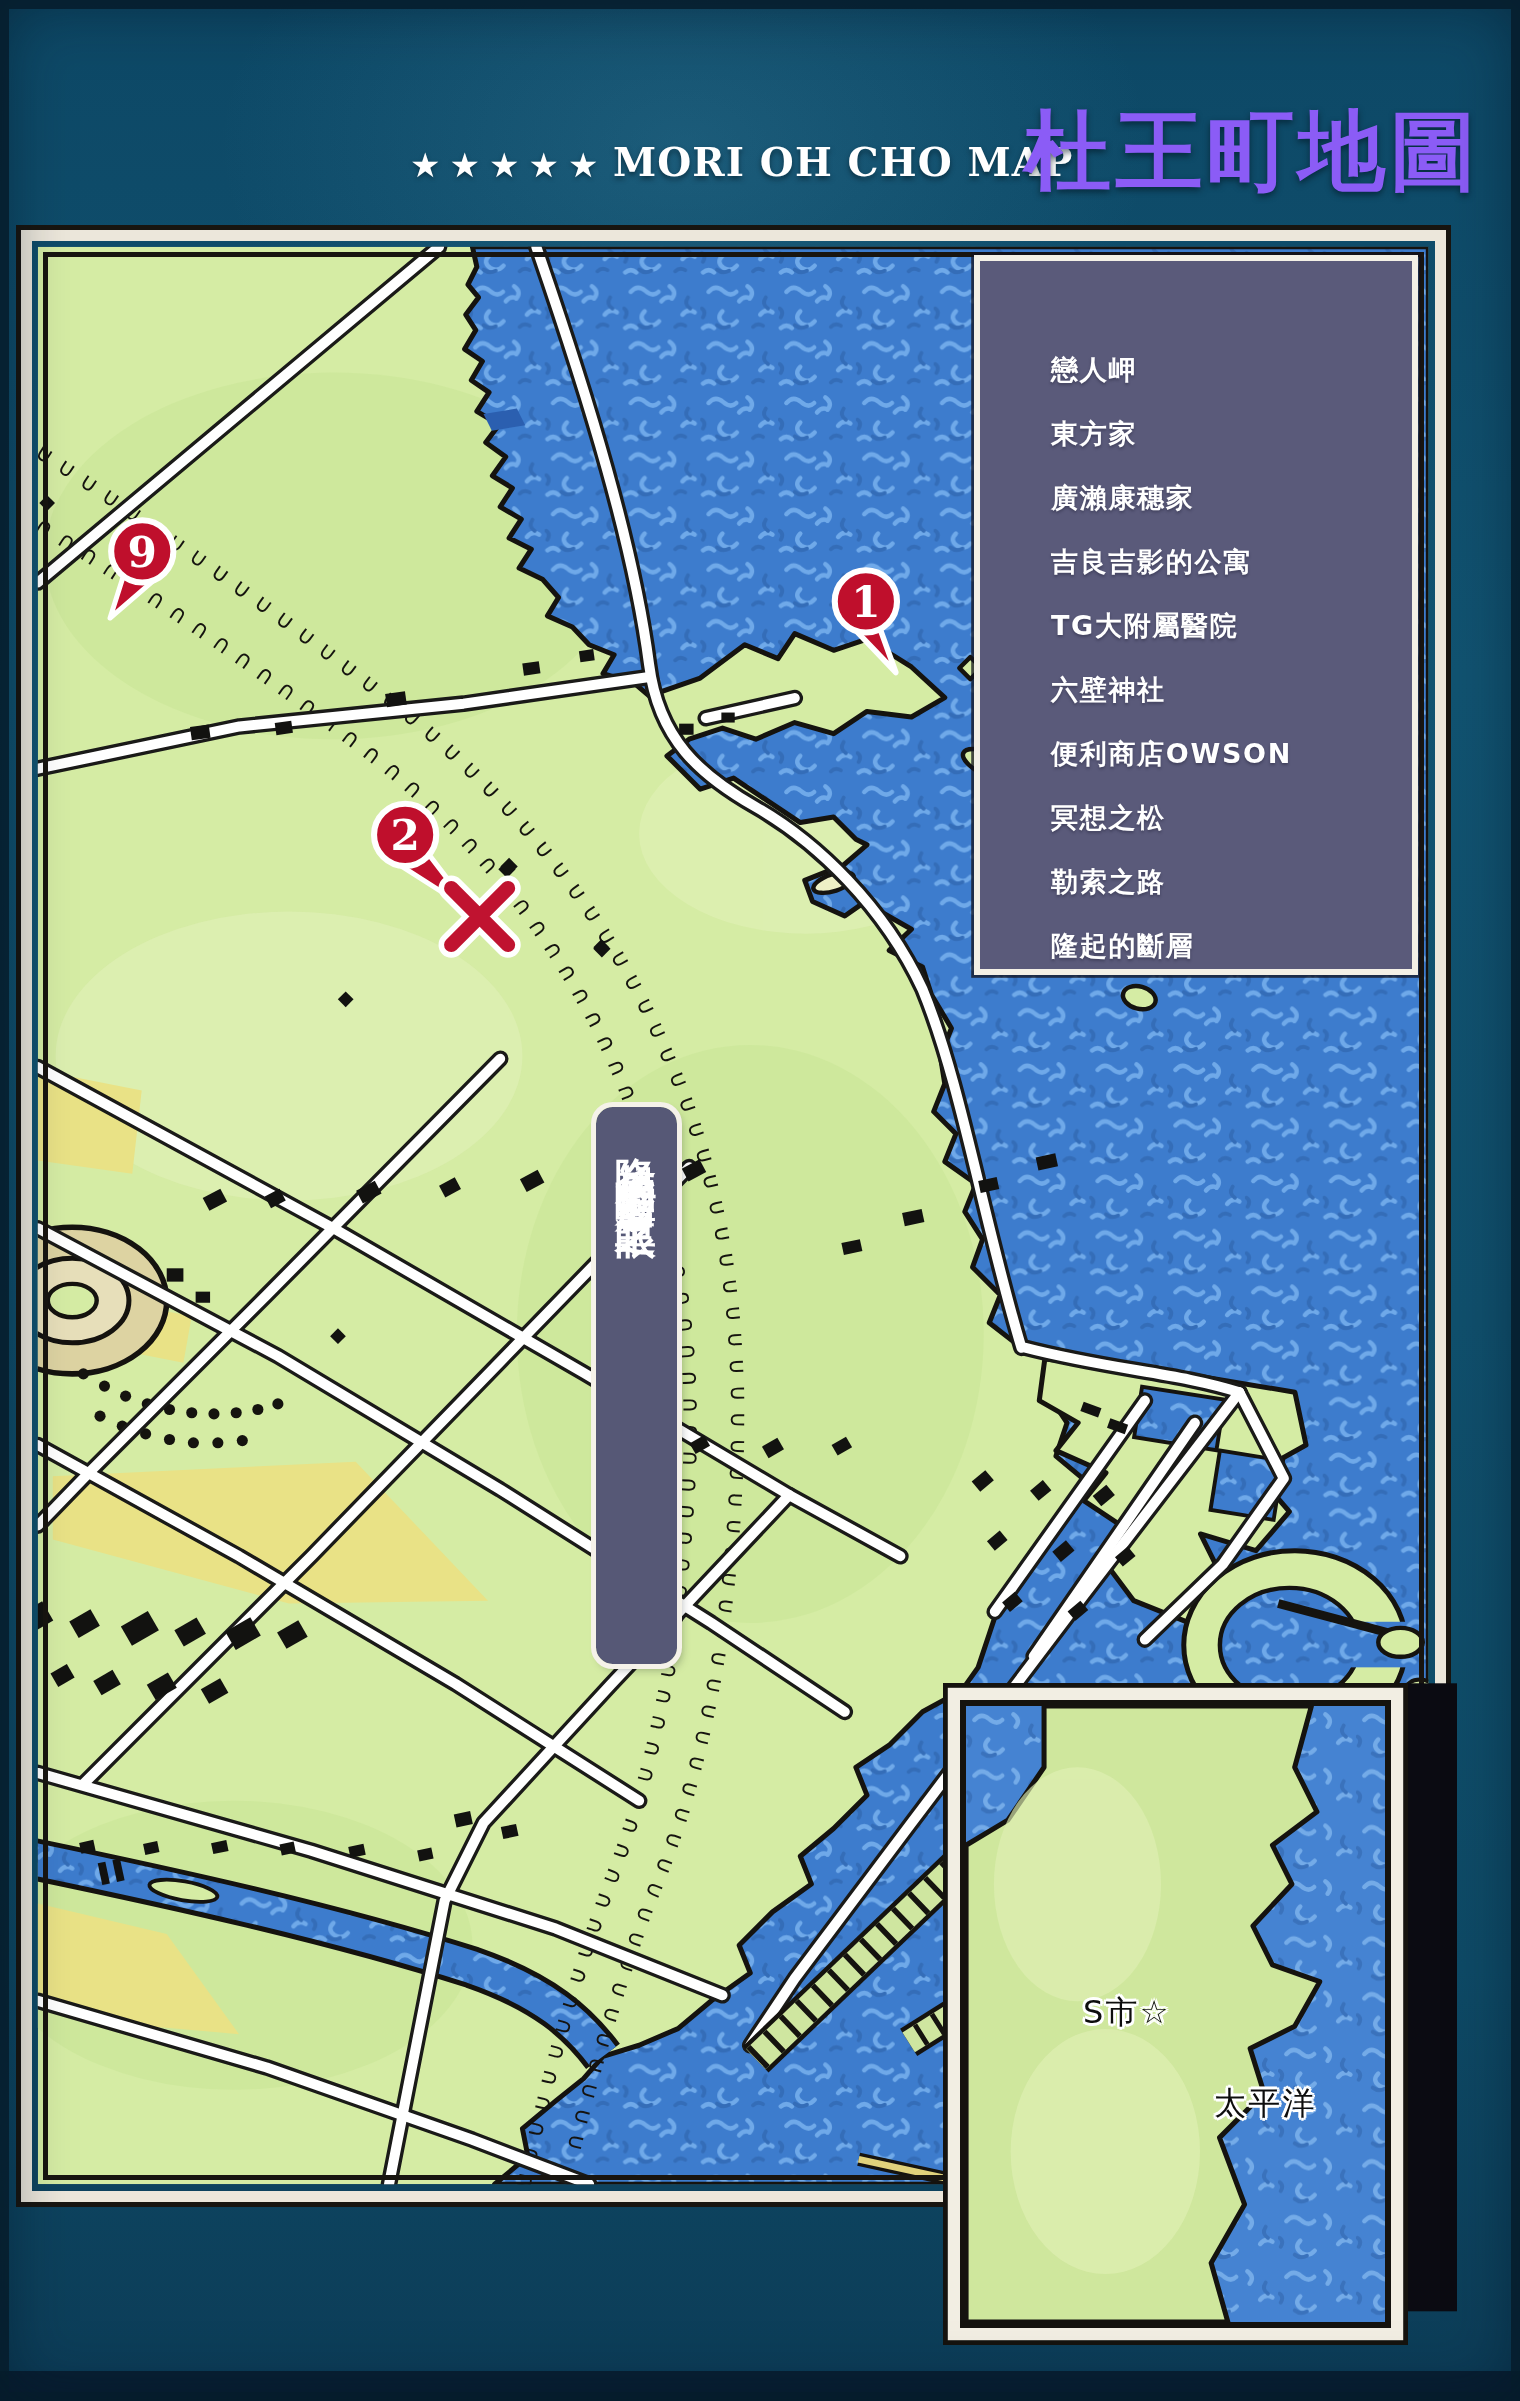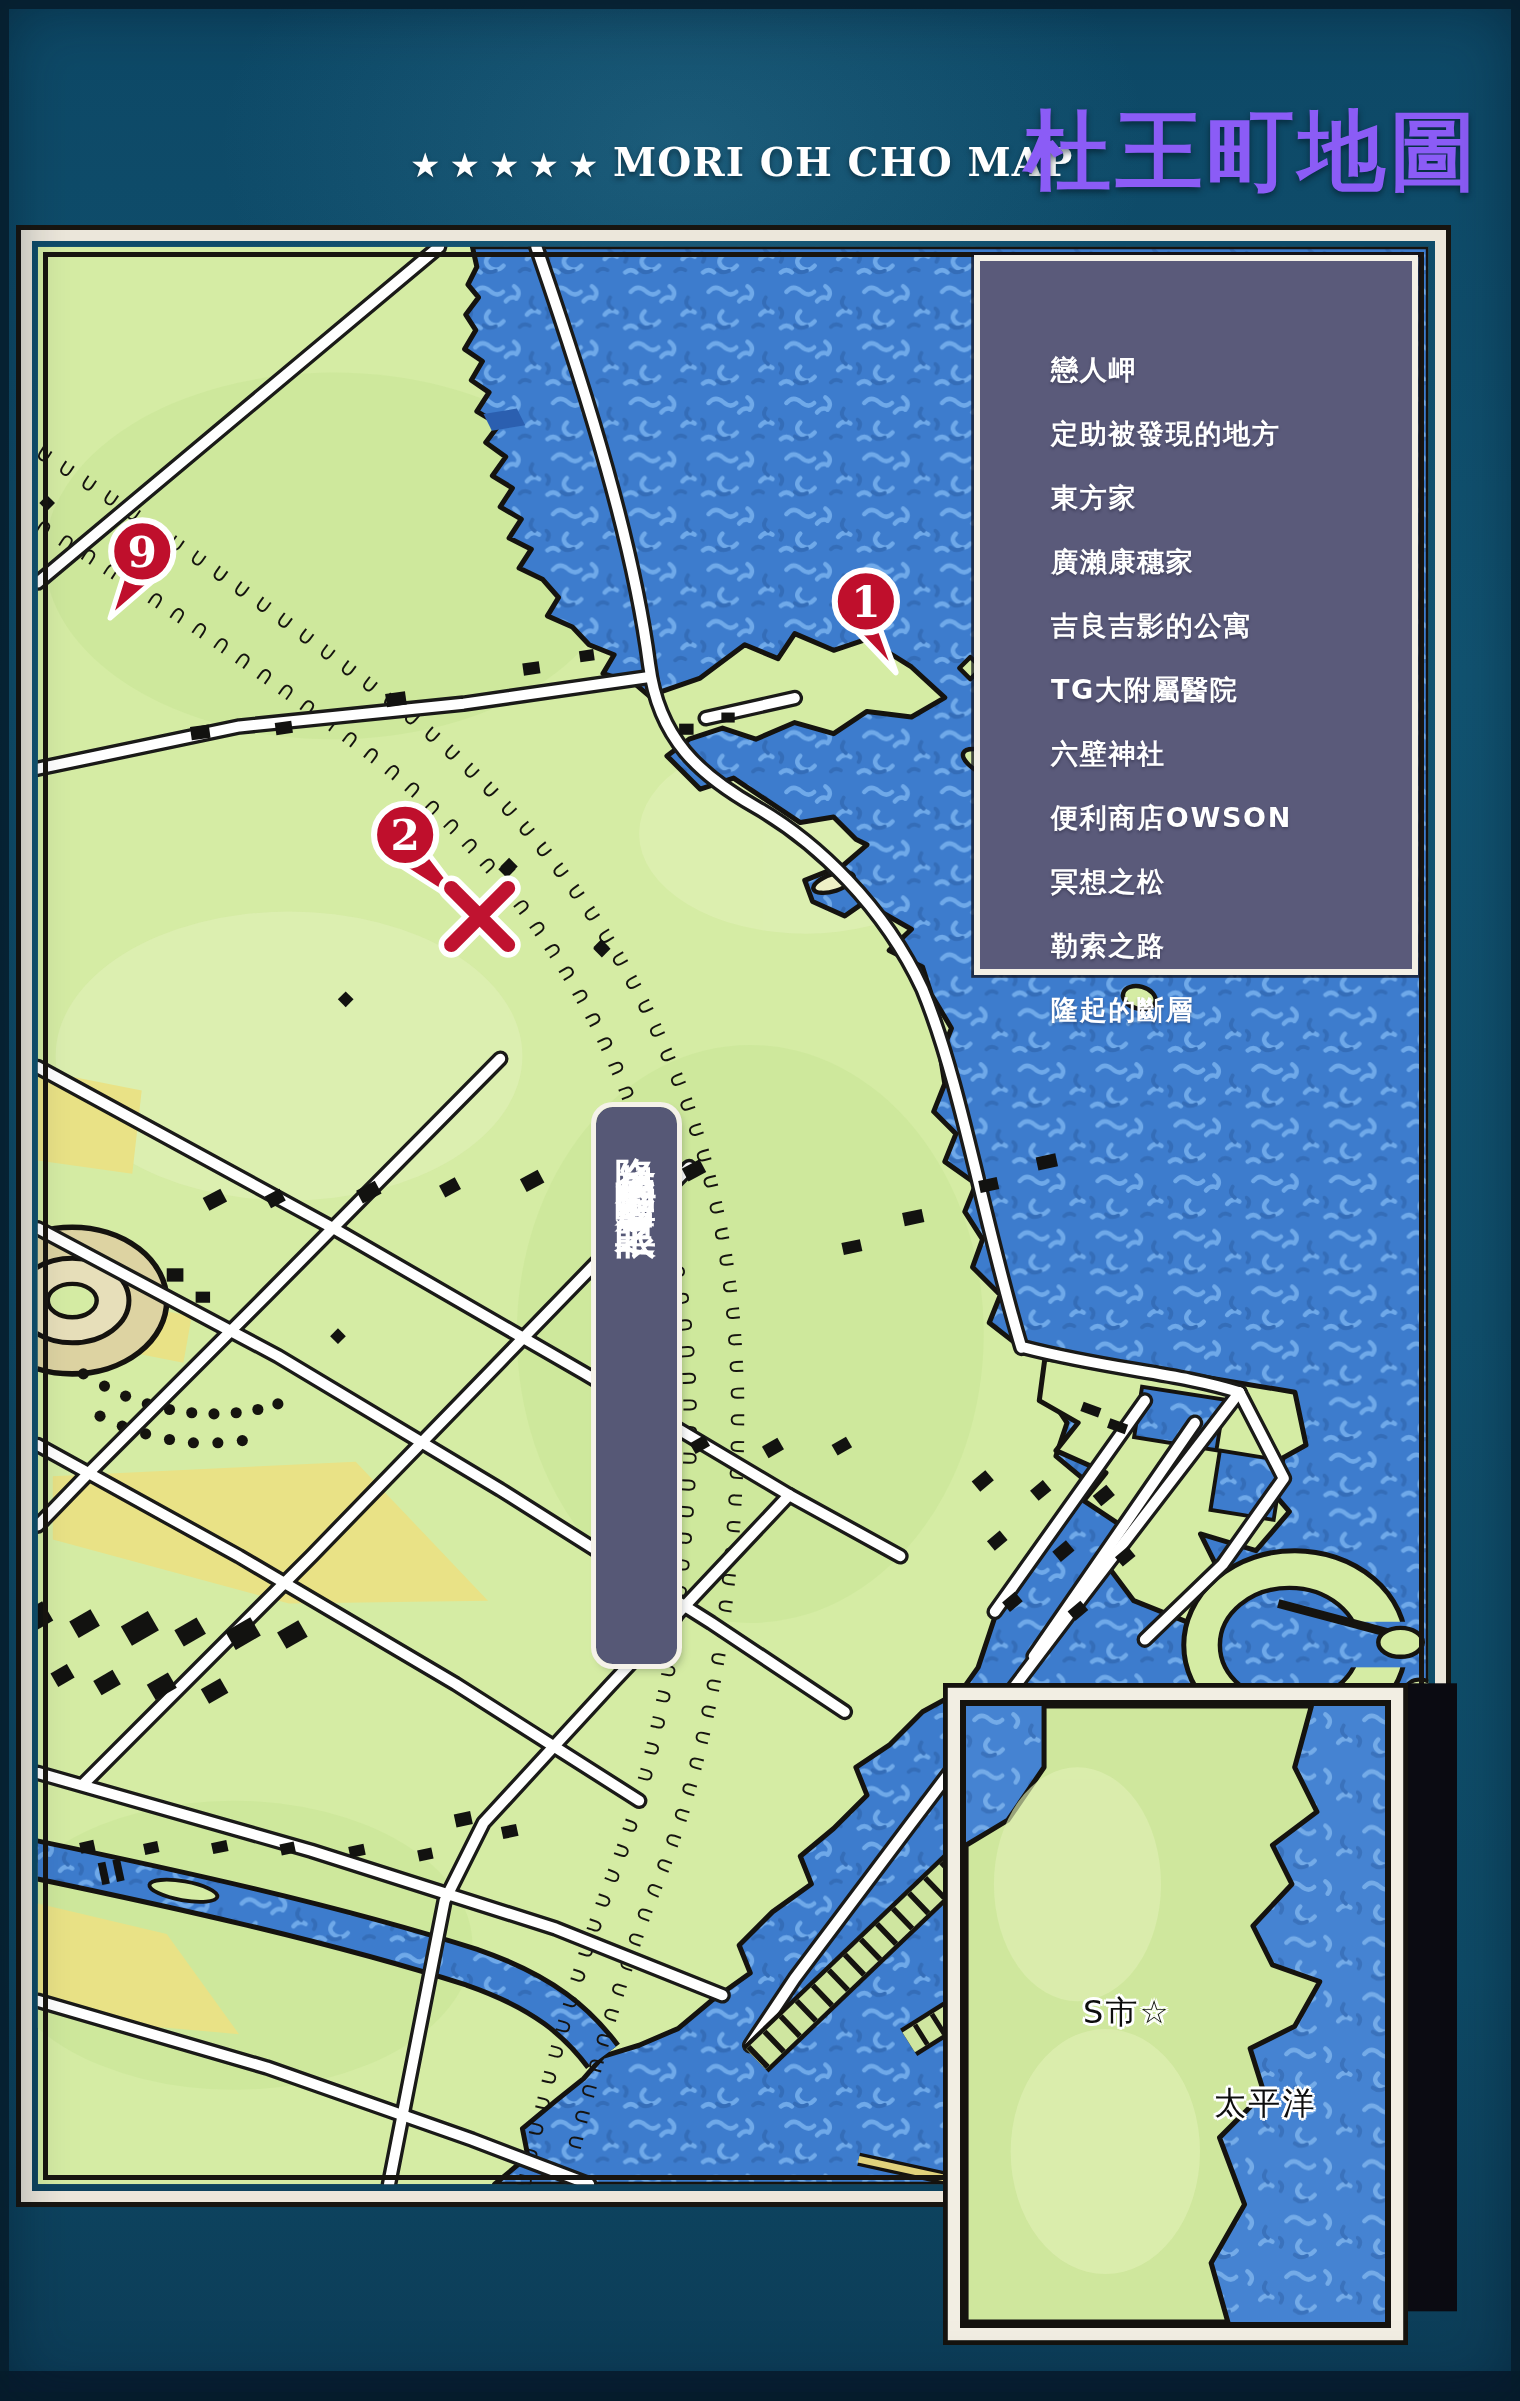--- a/index.html
+++ b/index.html
@@ -336,21 +336,20 @@
 
 <div class="title-bar">
   <span class="title-stars">★★★★★</span>
   <span class="title-en">MORI OH CHO MAP</span>
   <span class="title-zh">杜王町地圖</span>
 </div>
 
 <div class="legend">
   <div class="legend-items">
     <div class="legend-item">戀人岬</div>
-  <div class="legend-item">定助被發現的地方</div>
       <div class="legend-item">東方家</div>
       <div class="legend-item">廣瀨康穗家</div>
       <div class="legend-item">吉良吉影的公寓</div>
       <div class="legend-item">TG大附屬醫院</div>
       <div class="legend-item">六壁神社</div>
       <div class="legend-item">便利商店OWSON</div>
       <div class="legend-item">冥想之松</div>
       <div class="legend-item">勒索之路</div>
       <div class="legend-item">隆起的斷層</div>
     </div>

